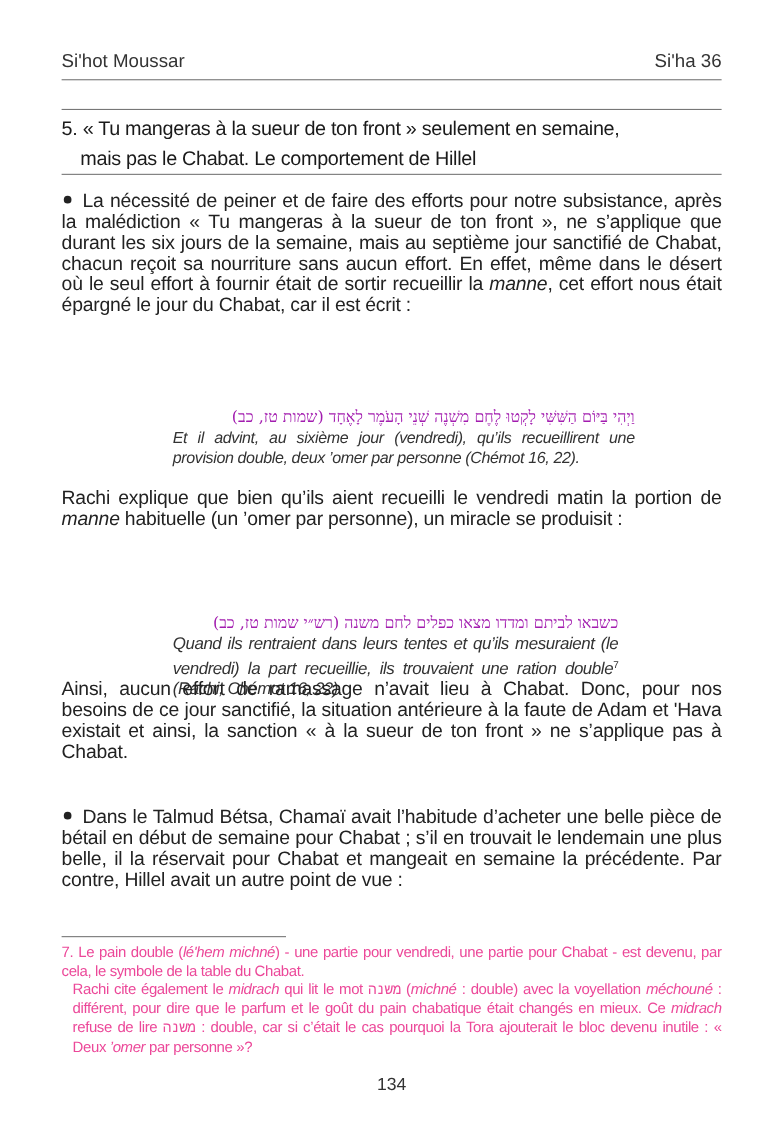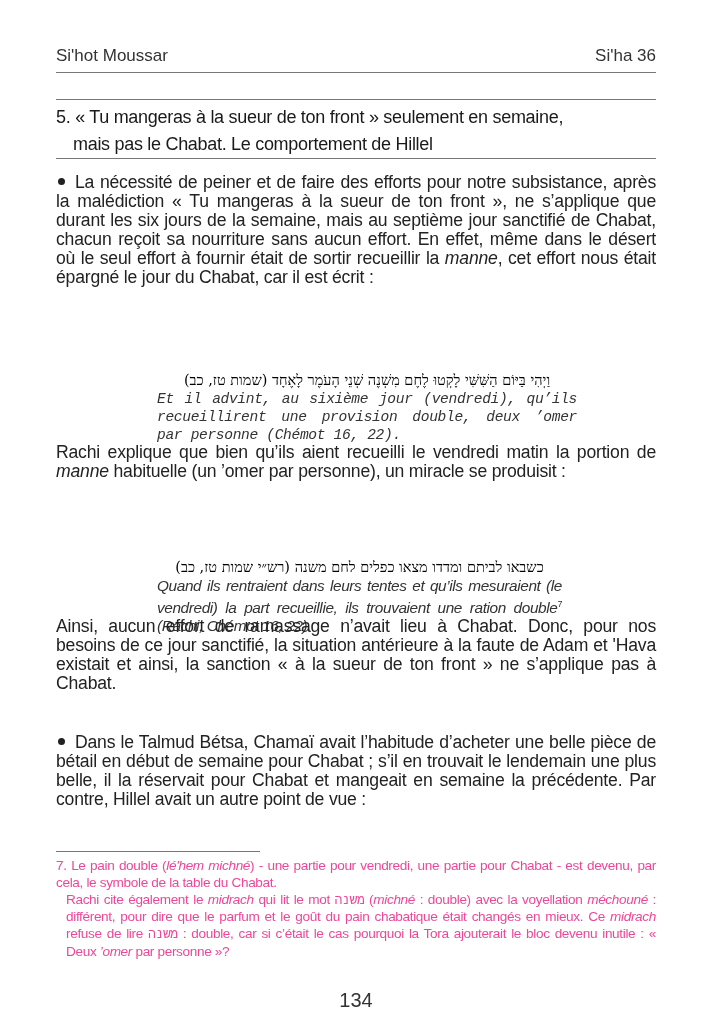--- a/index.html
+++ b/index.html
@@ -13,31 +13,31 @@
 
   .section-title { position: absolute; left: 56px; right: 56px; top: 104px; font-size: 18px; line-height: 27px; color: #1a1a1a; font-weight: 500; letter-spacing: -0.3px; }
   .section-title .num { display: inline; }
   .section-title .line2 { padding-left: 17px; display: block; }
 
   .body-text { position: absolute; left: 56px; right: 56px; font-size: 17.6px; line-height: 19px; text-align: justify; color: #222; letter-spacing: -0.2px; }
   .body-text i { font-style: italic; }
   .bullet { display: inline-block; width: 7px; height: 7px; background: #222; border-radius: 50%; margin: 0 10px 3px 2px; vertical-align: middle; }
 
   .quote { position: absolute; left: 157px; right: 135px; }
-  .hebrew { direction: rtl; text-align: center; font-family: "DejaVu Serif", serif; font-size: 14.5px; line-height: 20px; color: #000000; white-space: nowrap; }
-  .quote-fr { font-style: italic; font-size: 14.6px; line-height: 18px; color: #333; text-align: justify; font-family: Liberation Mono, monospace; letter-spacing: -0.35px; }
+  .hebrew { direction: rtl; text-align: right; font-family: "DejaVu Serif", serif; font-size: 14.5px; line-height: 20px; color: #a21caf; white-space: nowrap; }
+  .quote-fr { font-style: italic; font-size: 14.6px; line-height: 18px; color: #333; text-align: justify; font-family: Liberation Sans, sans-serif; letter-spacing: -0.35px; }
   .quote-fr.narrow { font-family: "Liberation Sans", sans-serif; font-size: 15.4px; letter-spacing: -0.4px; }
   .sup { font-size: 9px; vertical-align: super; font-style: normal; }
 
   .footnote-rule { position: absolute; left: 56px; width: 204px; top: 851px; border-top: 1.2px solid #777; }
   .footnote { position: absolute; left: 56px; right: 56px; top: 858px; font-size: 13.6px; line-height: 16.8px; color: #ec4899; text-align: justify; letter-spacing: -0.35px; }
   .footnote .fn-indent { padding-left: 10px; display: block; }
   .footnote .he { font-family: Liberation Mono, monospace; font-size: 13px; direction: rtl; unicode-bidi: isolate; }
 
-  .page-number { position: absolute; left: 0; right: 0; top: 978px; text-align: center; font-size: 20px; color: #333; margin-top: 11px; }
+  .page-number { position: absolute; left: 0; right: 0; top: 978px; text-align: center; font-size: 16px; color: #333; }
 </style>
 </head>
 <body>
 
 <div class="page">
 
   <div class="running-head">
     <span class="left">Si'hot Moussar</span>
     <span class="right">Si'ha 36</span>
   </div>

